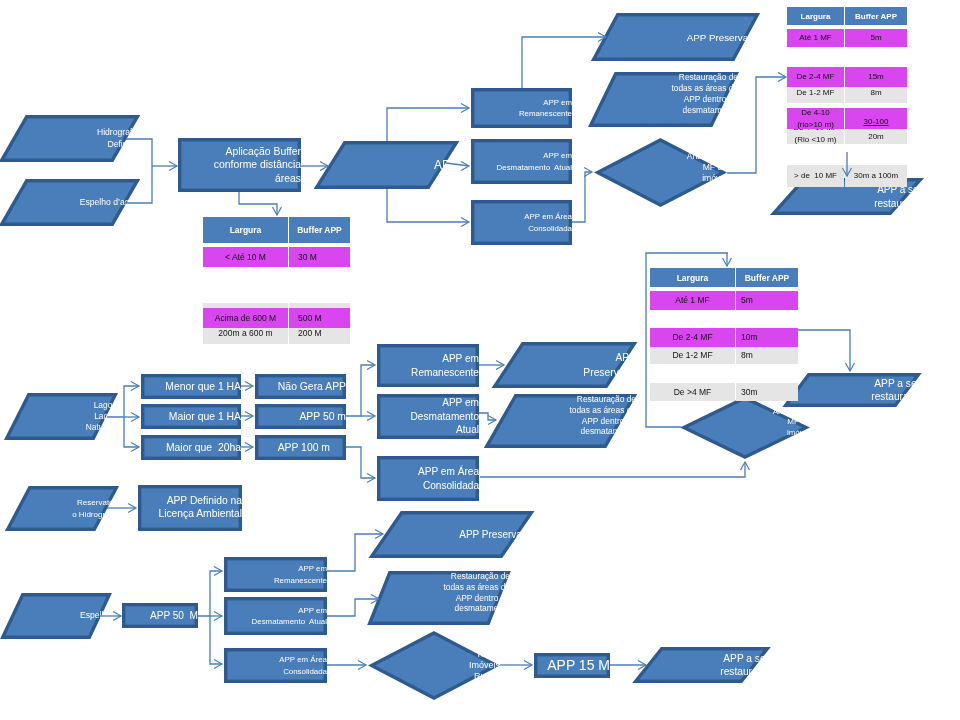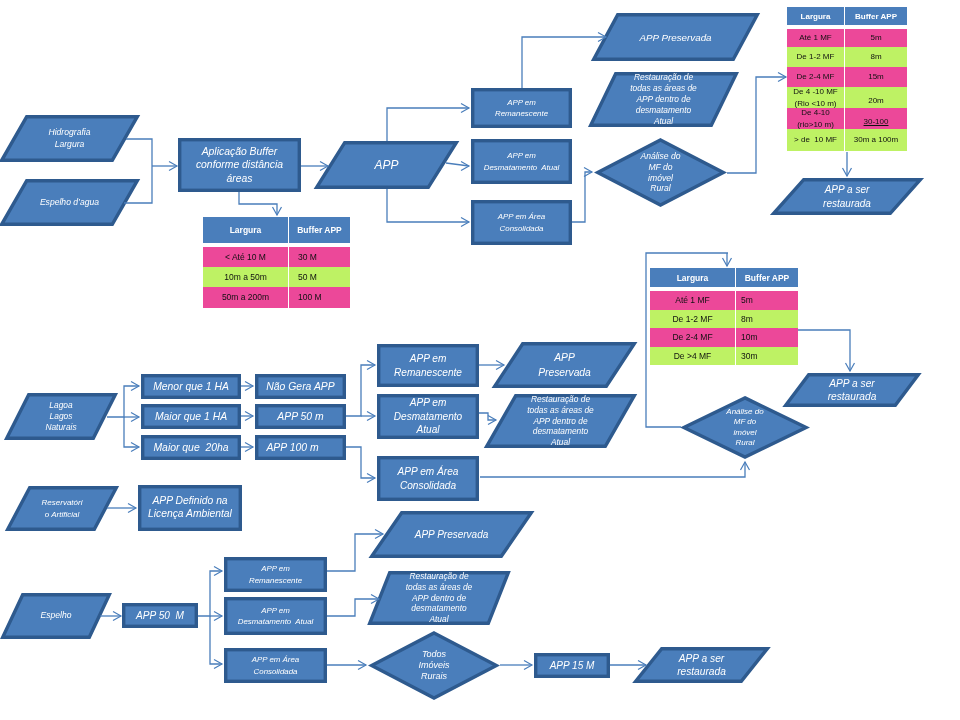--- a/index.html
+++ b/index.html
@@ -3,29 +3,29 @@
 <meta charset="utf-8">
 <title>Fluxograma APP</title>
 <style>
   html,body{margin:0;padding:0;background:#fff;}
   body{width:960px;height:720px;overflow:hidden;
        font-family:"Liberation Sans",sans-serif;
        -webkit-font-smoothing:antialiased;}
   #stage{position:relative;width:960px;height:720px;background:#fff;}
   svg.shapes{position:absolute;left:0;top:0;width:960px;height:720px;overflow:visible;pointer-events:none;}
   .node{position:absolute;box-sizing:border-box;display:flex;align-items:center;justify-content:center;}
-  .node .lbl{display:block;width:100%;text-align:center;color:#fff;white-space:pre;font-style:italic;}
+  .node .lbl{display:block;width:100%;text-align:right;color:#fff;white-space:pre;}
   .tblwrap{position:absolute;box-sizing:border-box;}
   .thead{display:flex;}
   .thcell{display:flex;align-items:center;justify-content:center;background:#4A7EBB;color:#fff;font-weight:bold;box-sizing:border-box;}
   .tgap{background:#fff;}
   .trow{display:flex;}
   .tdcell{display:flex;align-items:center;box-sizing:border-box;color:#111;}
-  .trow.odd .tdcell{background:#ec4899;}
-  .trow.even .tdcell{background:#bef264;}
+  .trow.odd .tdcell{background:#d946ef;}
+  .trow.even .tdcell{background:#e5e5e5;margin-top:36px;}
 </style>
 </head>
 <body>
 
 <div id="stage">
   <svg class="shapes" id="shapelayer">
       <polygon points="26.7,116.7 137.3,116.7 112.30000000000001,160.3 1.7,160.3" fill="#4A7EBB" stroke="#2E5A8E" stroke-width="3.4" stroke-linejoin="miter"></polygon>
       <polygon points="26.7,180.7 137.3,180.7 112.30000000000001,224.3 1.7,224.3" fill="#4A7EBB" stroke="#2E5A8E" stroke-width="3.4" stroke-linejoin="miter"></polygon>
       <rect x="179.7" y="139.7" width="119.6" height="50.6" fill="#4A7EBB" stroke="#2E5A8E" stroke-width="3.4"></rect>
       <polygon points="344.7,142.7 456.3,142.7 428.3,187.3 316.7,187.3" fill="#4A7EBB" stroke="#2E5A8E" stroke-width="3.4" stroke-linejoin="miter"></polygon>
@@ -59,21 +59,21 @@
       <rect x="225.7" y="649.7" width="99.6" height="31.6" fill="#4A7EBB" stroke="#2E5A8E" stroke-width="3.4"></rect>
       <polygon points="401.7,512.7 531.3,512.7 501.29999999999995,556.3 371.7,556.3" fill="#4A7EBB" stroke="#2E5A8E" stroke-width="3.4" stroke-linejoin="miter"></polygon>
       <polygon points="389.7,572.7 508.3,572.7 488.3,623.3 369.7,623.3" fill="#4A7EBB" stroke="#2E5A8E" stroke-width="3.4" stroke-linejoin="miter"></polygon>
       <polygon points="434,632.9182477907656 496.33030857418765,665.5 434,698.0817522092344 371.66969142581235,665.5" fill="#4A7EBB" stroke="#2E5A8E" stroke-width="3.4" stroke-linejoin="miter"></polygon>
       <rect x="535.7" y="654.7" width="72.6" height="21.6" fill="#4A7EBB" stroke="#2E5A8E" stroke-width="3.4"></rect>
       <polygon points="661.7,648.7 767.3,648.7 741.3,681.3 635.7,681.3" fill="#4A7EBB" stroke="#2E5A8E" stroke-width="3.4" stroke-linejoin="miter"></polygon>
     </svg>
   <div id="labels">
       <div class="node" style="left: 0px; top: 115px; width: 139px; height: 47px;">
         <span class="lbl" style="font-size: 8.6px; line-height: 11.5px;">Hidrografia
-Largura</span>
+Definido</span>
       </div>
       <div class="node" style="left: 0px; top: 179px; width: 139px; height: 47px;">
         <span class="lbl" style="font-size: 8.6px; line-height: 11.5px;">Espelho d’agua</span>
       </div>
       <div class="node" style="left: 178px; top: 138px; width: 123px; height: 54px;">
         <span class="lbl" style="font-size: 10.4px; line-height: 13.5px;">Aplicação Buffer
 conforme distância
 áreas</span>
       </div>
       <div class="node" style="left: 315px; top: 141px; width: 143px; height: 48px;">
@@ -163,21 +163,21 @@
 MF do
 imóvel
 Rural</span>
       </div>
       <div class="node" style="left: 784px; top: 373px; width: 136px; height: 34px;">
         <span class="lbl" style="font-size: 10.2px; line-height: 13.5px;">APP a ser
 restaurada</span>
       </div>
       <div class="node" style="left: 6px; top: 486px; width: 112px; height: 45px;">
         <span class="lbl" style="font-size: 8px; line-height: 11.3px;">Reservatóri
-o Artificial</span>
+o Hidrografia</span>
       </div>
       <div class="node" style="left: 138px; top: 485px; width: 104px; height: 46px;">
         <span class="lbl" style="font-size: 10.3px; line-height: 12.8px;">APP Definido na
 Licença Ambiental</span>
       </div>
       <div class="node" style="left: 1px; top: 593px; width: 110px; height: 46px;">
         <span class="lbl" style="font-size: 8.6px; line-height: 11.5px;">Espelho</span>
       </div>
       <div class="node" style="left: 122px; top: 603px; width: 76px; height: 25px;">
         <span class="lbl" style="font-size: 10.1px; line-height: 13px;">APP 50  M</span>
@@ -203,21 +203,21 @@
 APP dentro de
 desmatamento
 Atual</span>
       </div>
       <div class="node" style="left: 368px; top: 631px; width: 132px; height: 69px;">
         <span class="lbl" style="font-size: 9px; line-height: 10.9px;">Todos
 Imóveis
 Rurais</span>
       </div>
       <div class="node" style="left: 534px; top: 653px; width: 76px; height: 25px;">
-        <span class="lbl" style="font-size: 10px; line-height: 13px;">APP 15 M</span>
+        <span class="lbl" style="font-size: 14px; line-height: 13px;">APP 15 M</span>
       </div>
       <div class="node" style="left: 634px; top: 647px; width: 135px; height: 36px;">
         <span class="lbl" style="font-size: 10.2px; line-height: 13.5px;">APP a ser
 restaurada</span>
       </div>
     </div>
   <div id="tables">
       <div class="tblwrap" style="left: 203px; top: 217px; width: 147px;">
         <div class="thead" style="height: 26px;">
           <div class="thcell" style="width: 85px; font-size: 8.5px; margin-right: 1px;">Largura</div>
@@ -233,26 +233,34 @@
           </div>
         </div>
         <div class="trow even" style="height: 20.4px;">
           <div class="tdcell" style="width: 85px; height: 20.4px; font-size: 8.5px; justify-content: center; margin-right: 1px;">
             <span style="line-height: 12px; white-space: pre; text-align: center;">10m a 50m</span>
           </div>
           <div class="tdcell" style="width: 61px; height: 20.4px; font-size: 8.5px; justify-content: flex-start; padding-left: 9px;">
             <span style="line-height: 12px; white-space: pre; text-align: left;">50 M</span>
           </div>
         </div>
+        <div class="trow even" style="height: 20.4px;">
+          <div class="tdcell" style="width: 85px; height: 20.4px; font-size: 8.5px; justify-content: center; margin-right: 1px;">
+            <span style="line-height: 12px; white-space: pre; text-align: center;">200m a 600 m</span>
+          </div>
+          <div class="tdcell" style="width: 61px; height: 20.4px; font-size: 8.5px; justify-content: flex-start; padding-left: 9px;">
+            <span style="line-height: 12px; white-space: pre; text-align: left;">200 M</span>
+          </div>
+        </div>
         <div class="trow odd" style="height: 20.4px;">
           <div class="tdcell" style="width: 85px; height: 20.4px; font-size: 8.5px; justify-content: center; margin-right: 1px;">
-            <span style="line-height: 12px; white-space: pre; text-align: center;">50m a 200m</span>
+            <span style="line-height: 12px; white-space: pre; text-align: center;">Acima de 600 M</span>
           </div>
           <div class="tdcell" style="width: 61px; height: 20.4px; font-size: 8.5px; justify-content: flex-start; padding-left: 9px;">
-            <span style="line-height: 12px; white-space: pre; text-align: left;">100 M</span>
+            <span style="line-height: 12px; white-space: pre; text-align: left;">500 M</span>
           </div>
         </div>
       </div>
       <div class="tblwrap" style="left: 787px; top: 7px; width: 120px;">
         <div class="thead" style="height: 18px;">
           <div class="thcell" style="width: 57px; font-size: 8px; margin-right: 1px;">Largura</div>
           <div class="thcell" style="width: 62px; font-size: 8px;">Buffer APP</div>
         </div>
         <div class="tgap" style="height: 4px;"></div>
         <div class="trow odd" style="height: 18px;">

